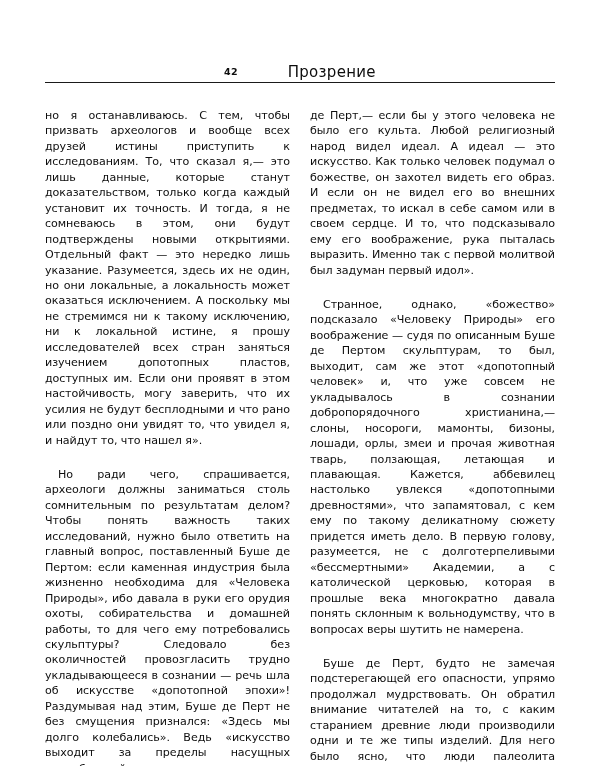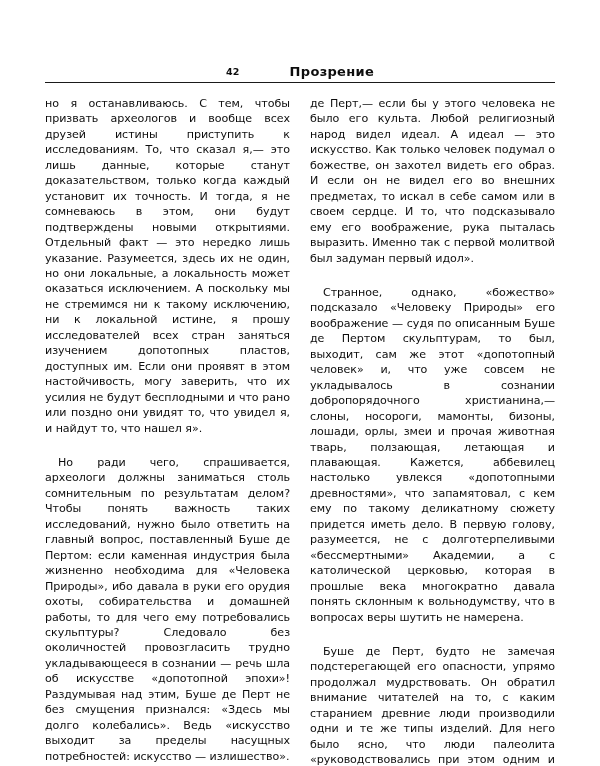--- a/index.html
+++ b/index.html
@@ -34,42 +34,42 @@
     justify-content: center;
     align-items: center;
   }
   .running-head .folio {
     font-size: 9.5px;
     font-weight: bold;
     letter-spacing: 0.2px;
     line-height: 12px;
   }
   .running-head .title {
-    font-size: 13px;
-    font-weight: bold;
+    font-size: 15px;
+    font-weight: normal;
     letter-spacing: 0.3px;
     line-height: 12px;
     margin-left: 20px;
     padding-left: 30px;
   }
 
   .head-rule {
     position: absolute;
     left: 45px;
     top: 82px;
     width: 510px;
     height: 1px;
     background: #1a1a1a;
   }
 
   
   .columns {
     position: absolute;
     left: 45px;
-    top: 96px;
+    top: 108px;
     width: 510px;
     height: 610px;
     display: flex;
     justify-content: space-between;
   }
   .col {
     width: 245px;
   }
   .col p {
     margin: 0;

